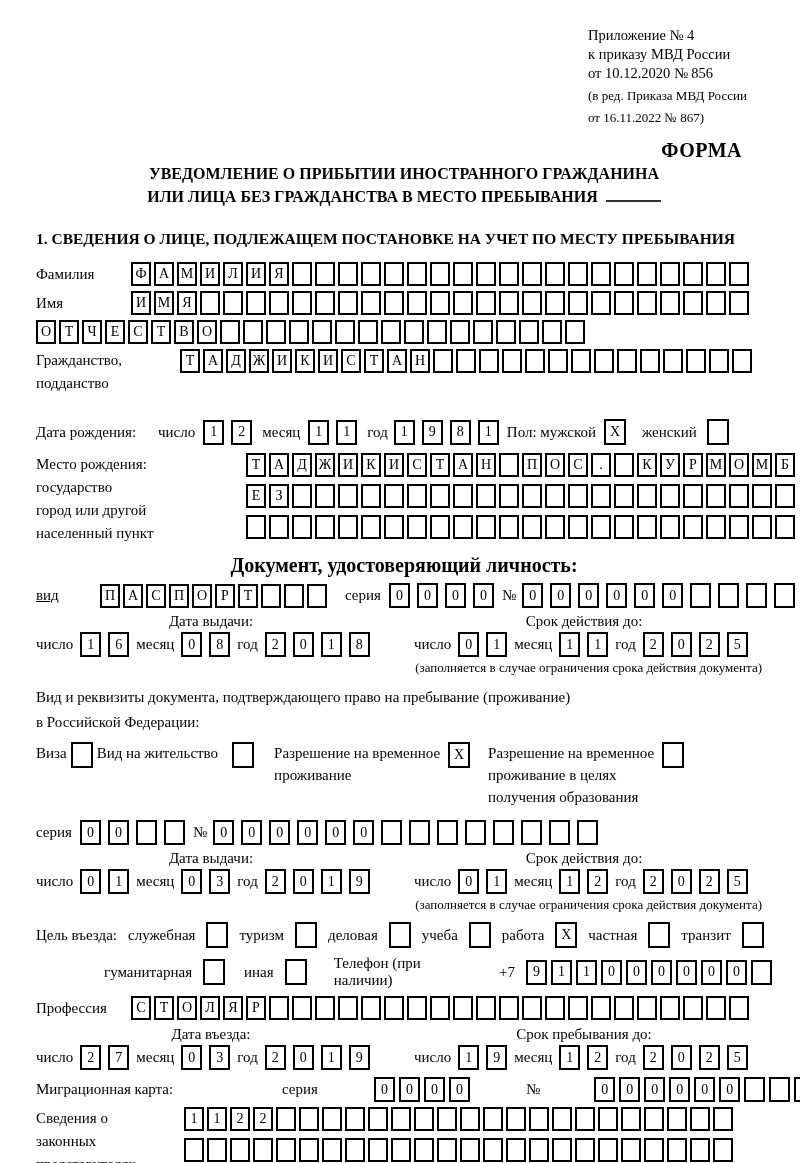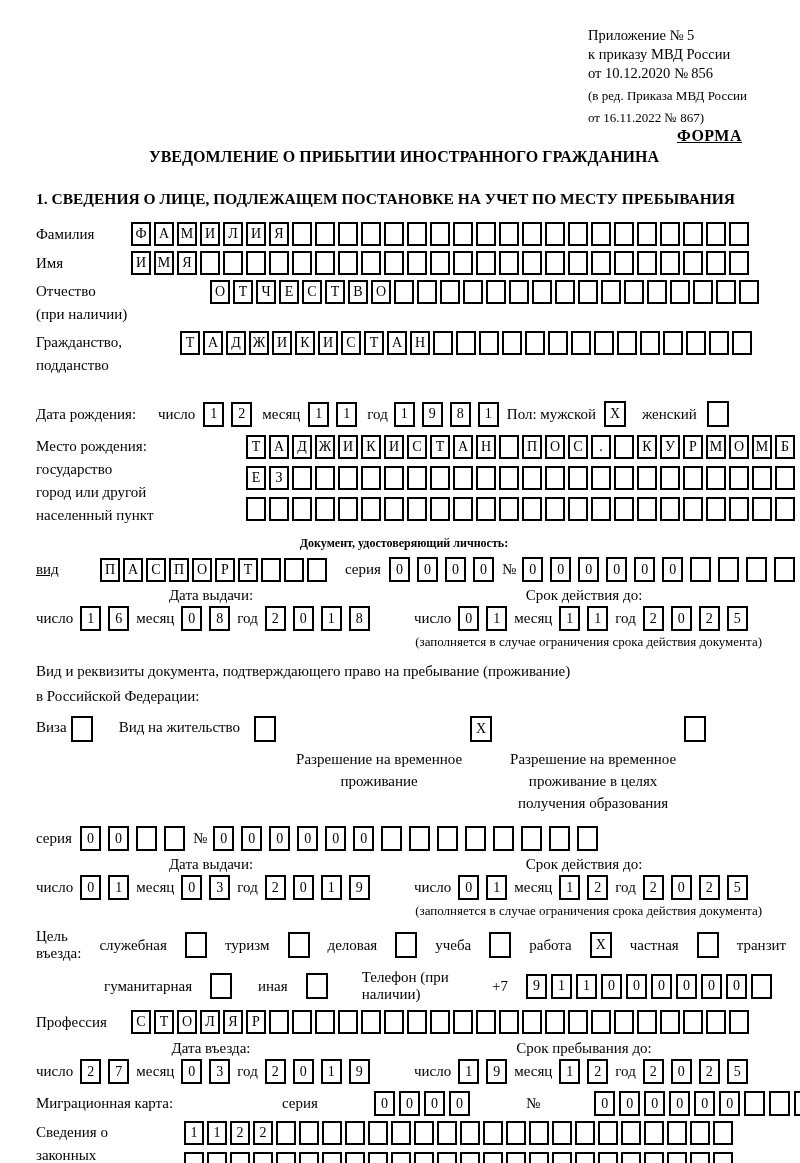--- a/index.html
+++ b/index.html
@@ -12,21 +12,21 @@
   .page {
     width:800px; height:1163px;
     padding:26px 28px 0 36px;
     overflow:hidden;
     position:relative;
     font-size:15px;
   }
   
   .appendix { margin-left:552px; font-size:14.5px; line-height:19px; }
   .appendix .edition { font-size:13px; margin-top:3px; }
-  .forma { text-align:right; padding-right:30px; font-weight:bold; font-size:16px; letter-spacing:.5px;text-decoration:underline; }
+  .forma { text-align:right; padding-right:30px; font-weight:bold; font-size:20px; margin-top:12px; letter-spacing:.5px; }
   .title { text-align:center; font-weight:bold; font-size:16px; line-height:23px; margin-top:0; }
   .blank-line { display:inline-block; width:55px; border-bottom:2px solid #333; height:14px; margin-left:8px; }
   .sec-heading { font-weight:bold; font-size:15.5px; margin-top:22px; margin-bottom:14px; }
 
   
   .frow { display:flex; align-items:center; margin-bottom:5px; }
   .frow.top { align-items:flex-start; }
   .lbl { flex:0 0 auto; }
   .lbl2 { line-height:23px; }
   .w95  { width:95px; }
@@ -40,64 +40,65 @@
     flex:0 0 auto; width:20px; height:24px;
     border:2px solid #000; background:#fff;
     display:flex; align-items:center; justify-content:center;
     font-size:14px;
   }
   .dcells { gap:7px; }
   .dcells .cell { width:21px; height:25px; }
   .cb .cell { width:22px; height:26px; }
   .stack3 .cells { margin-bottom:7px; }
 
-  .doc-heading { text-align:center; font-weight:bold; font-size:12px; margin:8px 0 6px; }
+  .doc-heading { text-align:center; font-weight:bold; font-size:20px; margin:8px 0 6px; }
 
   .dates-head { display:flex; margin-bottom:2px;align-items:center; }
   .dates-head .dh { text-align:center; }
   .dh-l { width:350px; }
   .dh-r { width:340px; margin-left:28px; }
   .dates-row { display:flex; align-items:center; margin-bottom:3px; }
   .dgroup { display:flex; align-items:center; gap:7px; width:350px; }
   .dgroup.right { width:auto; margin-left:28px; }
   .note-right { text-align:right; font-size:13px; padding-right:10px; margin:1px 0 9px; }
 
   .intro { line-height:25px; margin-top:4px; }
   .permits { display:flex; align-items:flex-start; margin:7px 0 12px; }
   .permit-item { display:flex; align-items:flex-start; }
   .permit-item .plbl { line-height:22px; }
-  .permit-item .center { text-align:center;margin-top:32px; }
+  .permit-item .center { text-align:left; }
   .permits .cb { margin-left:8px; margin-top:0; }
 
-  .purpose-row { display:flex; align-items:center; gap:18px; margin-bottom:7px; flex-wrap:nowrap; }
+  .purpose-row { display:flex; align-items:center; gap:11px; margin-bottom:7px; flex-wrap:nowrap; }
   .purpose-row2 { padding-left:68px; }
 
   .reps { display:flex; align-items:flex-start; margin-top:4px; }
   .reps-label { width:148px; line-height:23px; }
 
   .ml8 { margin-left:8px; } .ml16 { margin-left:16px; }
   .mr6 { margin-right:6px; } .mr8 { margin-right:8px; } .mr10 { margin-right:10px; }
 </style>
 </head>
 <body>
 
 <div class="page">
 
   <div class="appendix">
-    <div>Приложение № 5</div>
+    <div>Приложение № 4</div>
     <div>к приказу МВД России</div>
     <div>от 10.12.2020 № 856</div>
     <div class="edition">(в ред. Приказа МВД России</div>
     <div class="edition">от 16.11.2022 № 867)</div>
   </div>
 
   <div class="forma">ФОРМА</div>
 
   <div class="title">
     <div>УВЕДОМЛЕНИЕ О ПРИБЫТИИ ИНОСТРАННОГО ГРАЖДАНИНА</div>
+    <div><span>ИЛИ ЛИЦА БЕЗ ГРАЖДАНСТВА В МЕСТО ПРЕБЫВАНИЯ</span><span class="blank-line"></span></div>
   </div>
 
   <div class="sec-heading">1. СВЕДЕНИЯ О ЛИЦЕ, ПОДЛЕЖАЩЕМ ПОСТАНОВКЕ НА УЧЕТ ПО МЕСТУ ПРЕБЫВАНИЯ</div>
 
   <div class="frow">
     <span class="lbl w95">Фамилия</span>
     <span class="cells">
         <span class="cell">Ф</span>
         <span class="cell">А</span>
         <span class="cell">М</span>
@@ -155,24 +156,20 @@
         <span class="cell"></span>
         <span class="cell"></span>
         <span class="cell"></span>
         <span class="cell"></span>
         <span class="cell"></span>
         <span class="cell"></span>
       </span>
   </div>
 
   <div class="frow top">
-    <span class="lbl w174 lbl2">
-      <span>Отчество</span><br>
-      <span>(при наличии)</span>
-    </span>
     <span class="cells">
         <span class="cell">О</span>
         <span class="cell">Т</span>
         <span class="cell">Ч</span>
         <span class="cell">Е</span>
         <span class="cell">С</span>
         <span class="cell">Т</span>
         <span class="cell">В</span>
         <span class="cell">О</span>
         <span class="cell"></span>
@@ -435,21 +432,21 @@
     <div>в Российской Федерации:</div>
   </div>
 
   <div class="permits">
     <span class="permit-item">
       <span class="plbl">Виза</span>
       <span class="cells cb" style="margin-left:4px;">
           <span class="cell"></span>
         </span>
     </span>
-    <span class="permit-item" style="margin-left:26px;">
+    <span class="permit-item" style="margin-left:4px;">
       <span class="plbl">Вид на жительство</span>
       <span class="cells cb" style="margin-left:14px;">
           <span class="cell"></span>
         </span>
     </span>
     <span class="permit-item" style="margin-left:20px;">
       <span class="plbl center">
         <span>Разрешение на временное</span><br>
         <span>проживание</span>
       </span>

